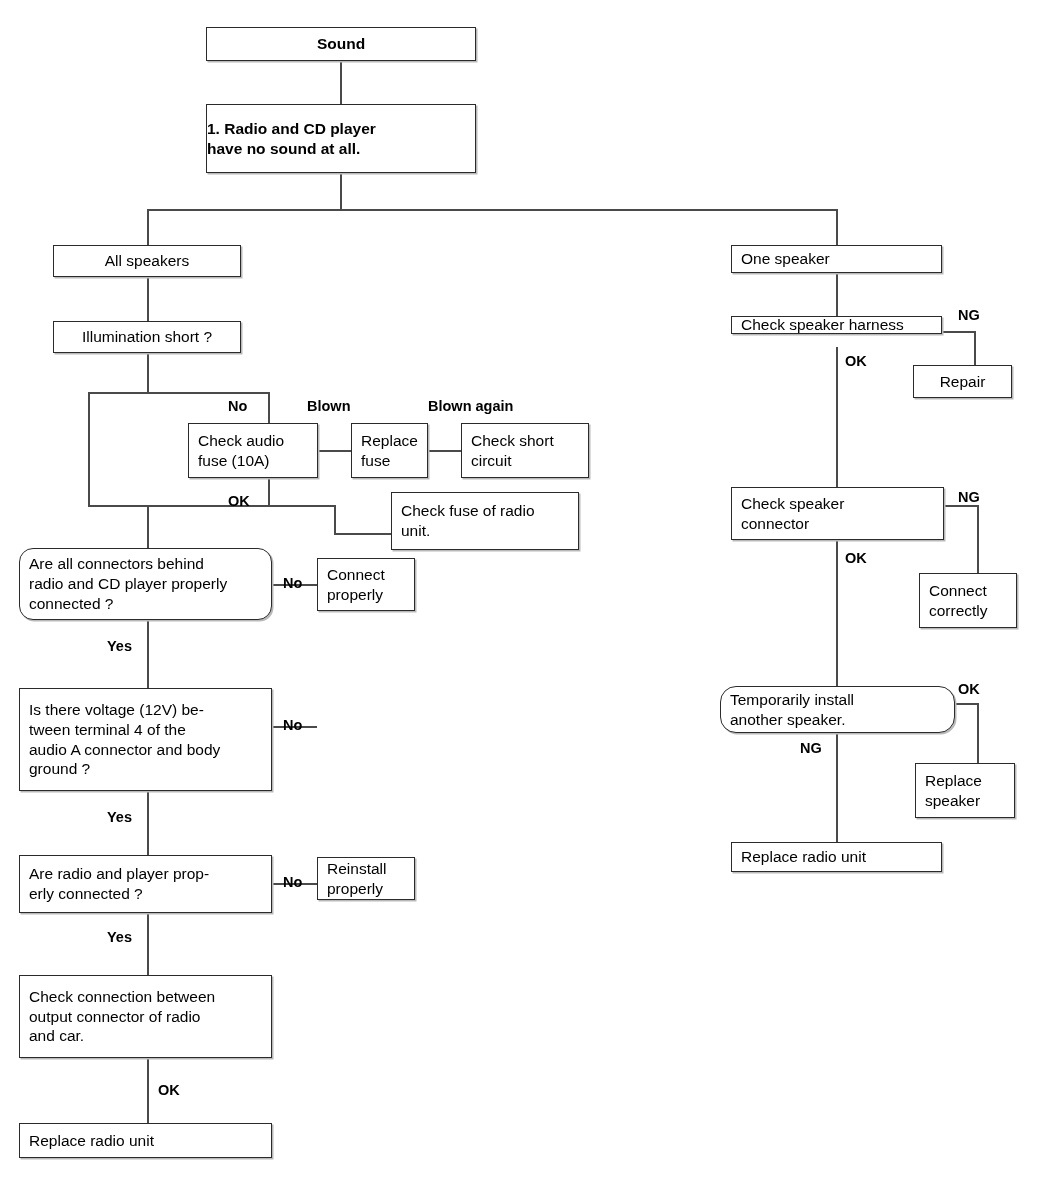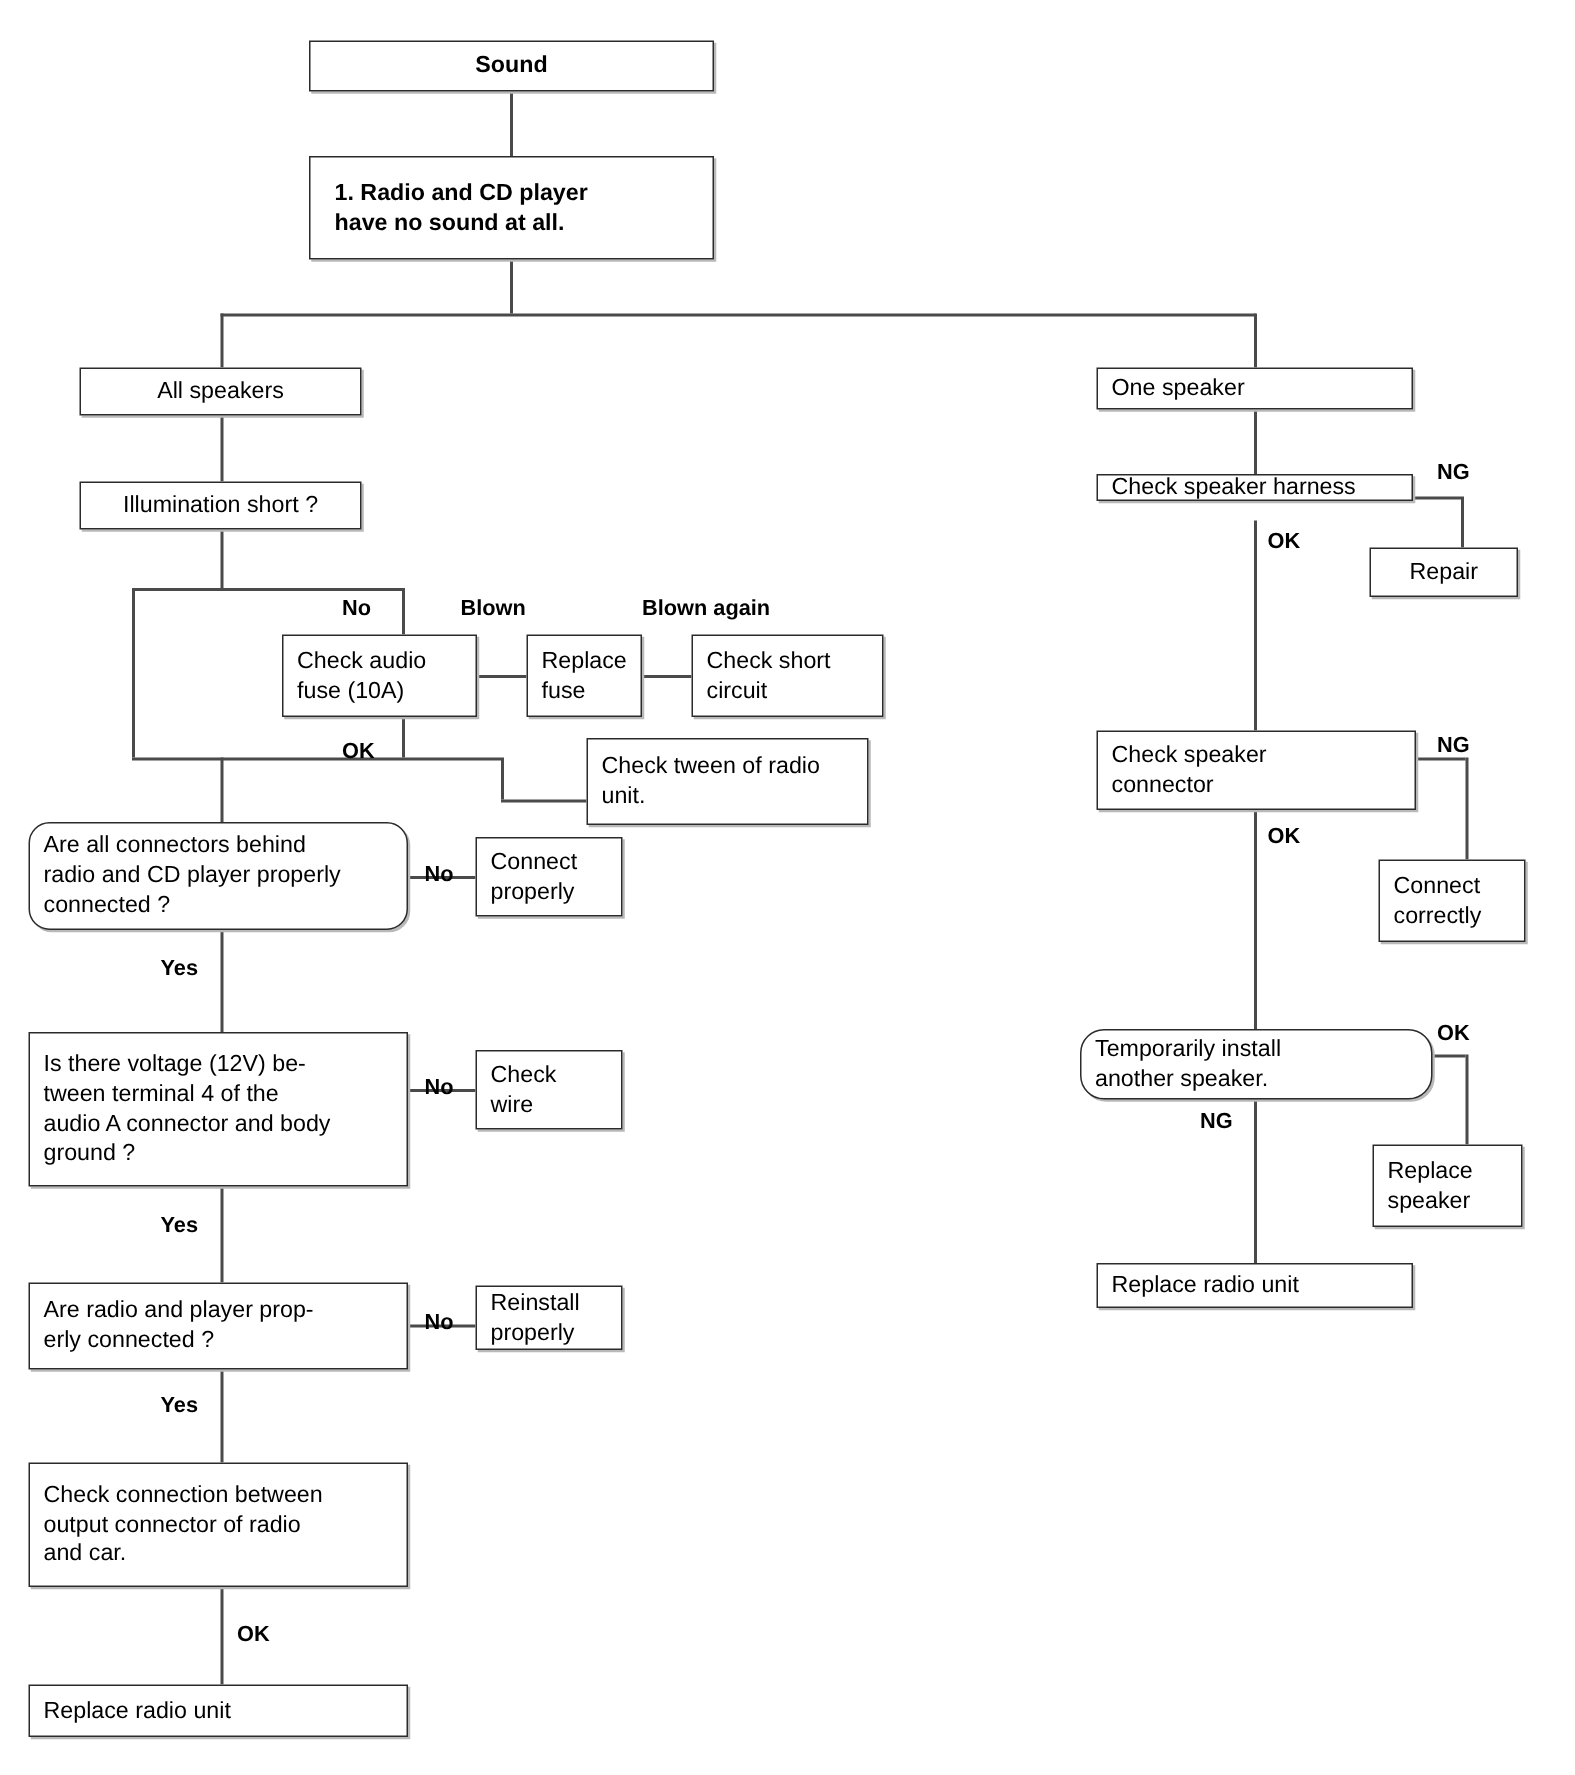--- a/index.html
+++ b/index.html
@@ -124,53 +124,51 @@
 
   <div class="ln lnv" style="left:836px; top:540px; height:146px;"></div>
 
   <div class="ln lnh" style="left:944px; top:703px; width:33px;"></div>
   <div class="ln lnv" style="left:977px; top:703px; height:60px;"></div>
 
   <div class="ln lnv" style="left:836px; top:733px; height:109px;"></div>
 
   <div class="box title" style="left:206px; top:27px; width:270px; height:34px;">Sound</div>
 
-  <div class="box bold left" style="left:206px; top:104px; width:270px; height:69px; padding-left:16px;">1. Radio and CD player
+  <div class="box bold left" style="left:206px; top:104px; width:270px; height:69px; padding-left:0;">1. Radio and CD player
 have no sound at all.</div>
 
   <div class="box center" style="left:53px; top:245px; width:188px; height:32px;">All speakers</div>
 
   <div class="box center" style="left:53px; top:321px; width:188px; height:32px;">Illumination short ?</div>
 
   <div class="box left" style="left:188px; top:423px; width:130px; height:55px;">Check audio
 fuse (10A)</div>
 
   <div class="box left" style="left:351px; top:423px; width:77px; height:55px;">Replace
 fuse</div>
 
   <div class="box left" style="left:461px; top:423px; width:128px; height:55px;">Check short
 circuit</div>
 
-  <div class="box left" style="left:391px; top:492px; width:188px; height:58px;">Check tween of radio
+  <div class="box left" style="left:391px; top:492px; width:188px; height:58px;">Check fuse of radio
 unit.</div>
 
   <div class="box left" style="left:19px; top:548px; width:253px; height:72px;border-radius:14px;">Are all connectors behind
 radio and CD player properly
 connected ?</div>
 
   <div class="box left" style="left:317px; top:558px; width:98px; height:53px;">Connect
 properly</div>
 
   <div class="box left" style="left:19px; top:688px; width:253px; height:103px;">Is there voltage (12V) be-
 tween terminal 4 of the
 audio A connector and body
 ground ?</div>
 
-  <div class="box left" style="left:317px; top:700px; width:98px; height:53px;">Check
-wire</div>
 
   <div class="box left" style="left:19px; top:855px; width:253px; height:58px;">Are radio and player prop-
 erly connected ?</div>
 
   <div class="box left" style="left:317px; top:857px; width:98px; height:43px;">Reinstall
 properly</div>
 
   <div class="box left" style="left:19px; top:975px; width:253px; height:83px;">Check connection between
 output connector of radio
 and car.</div>

